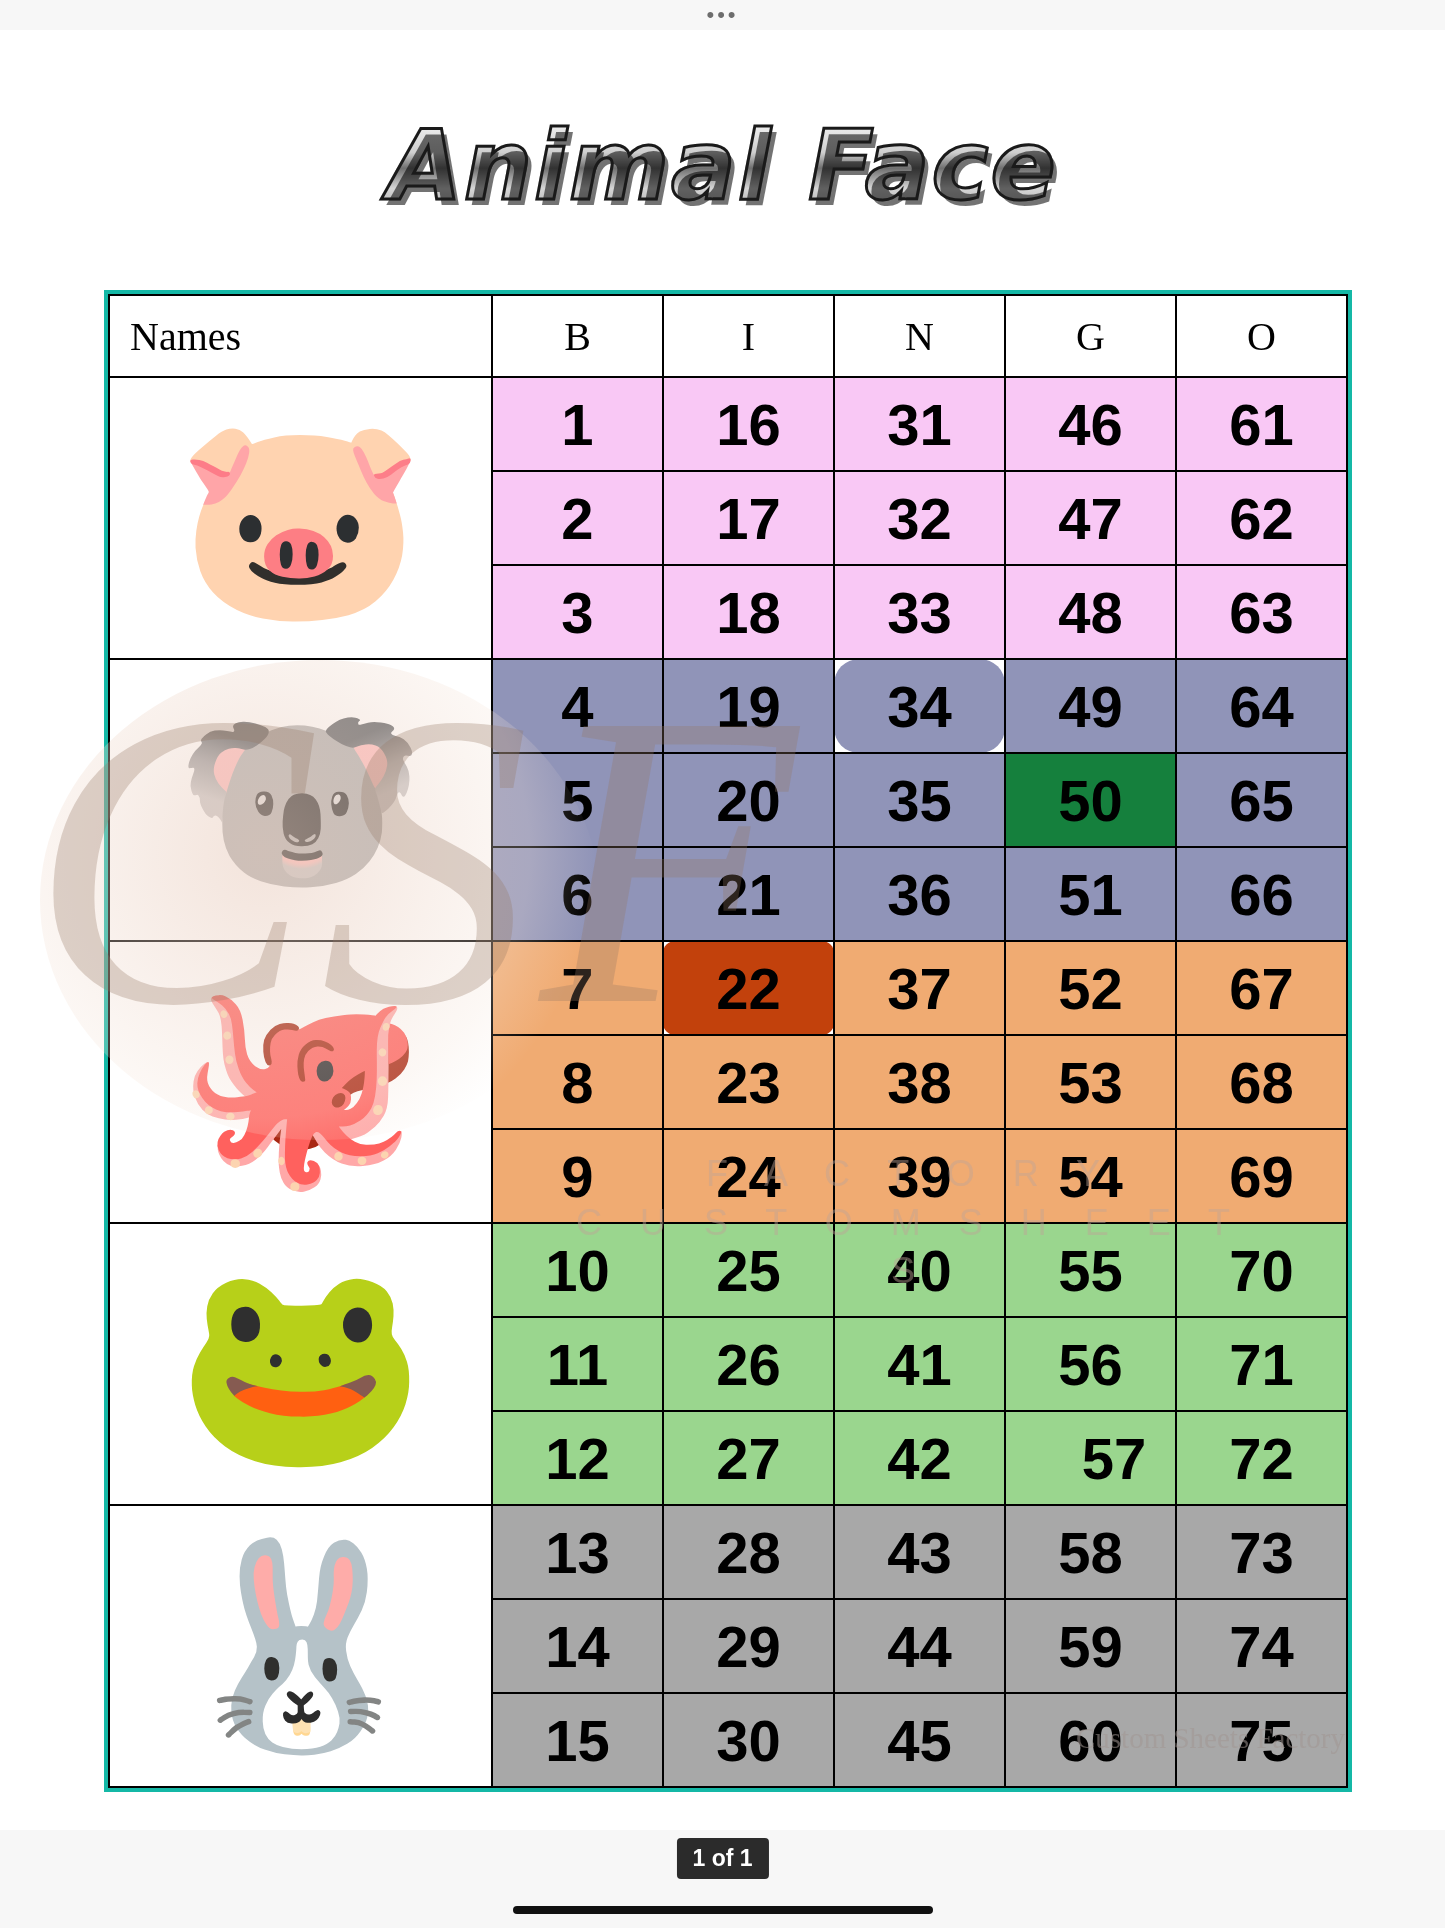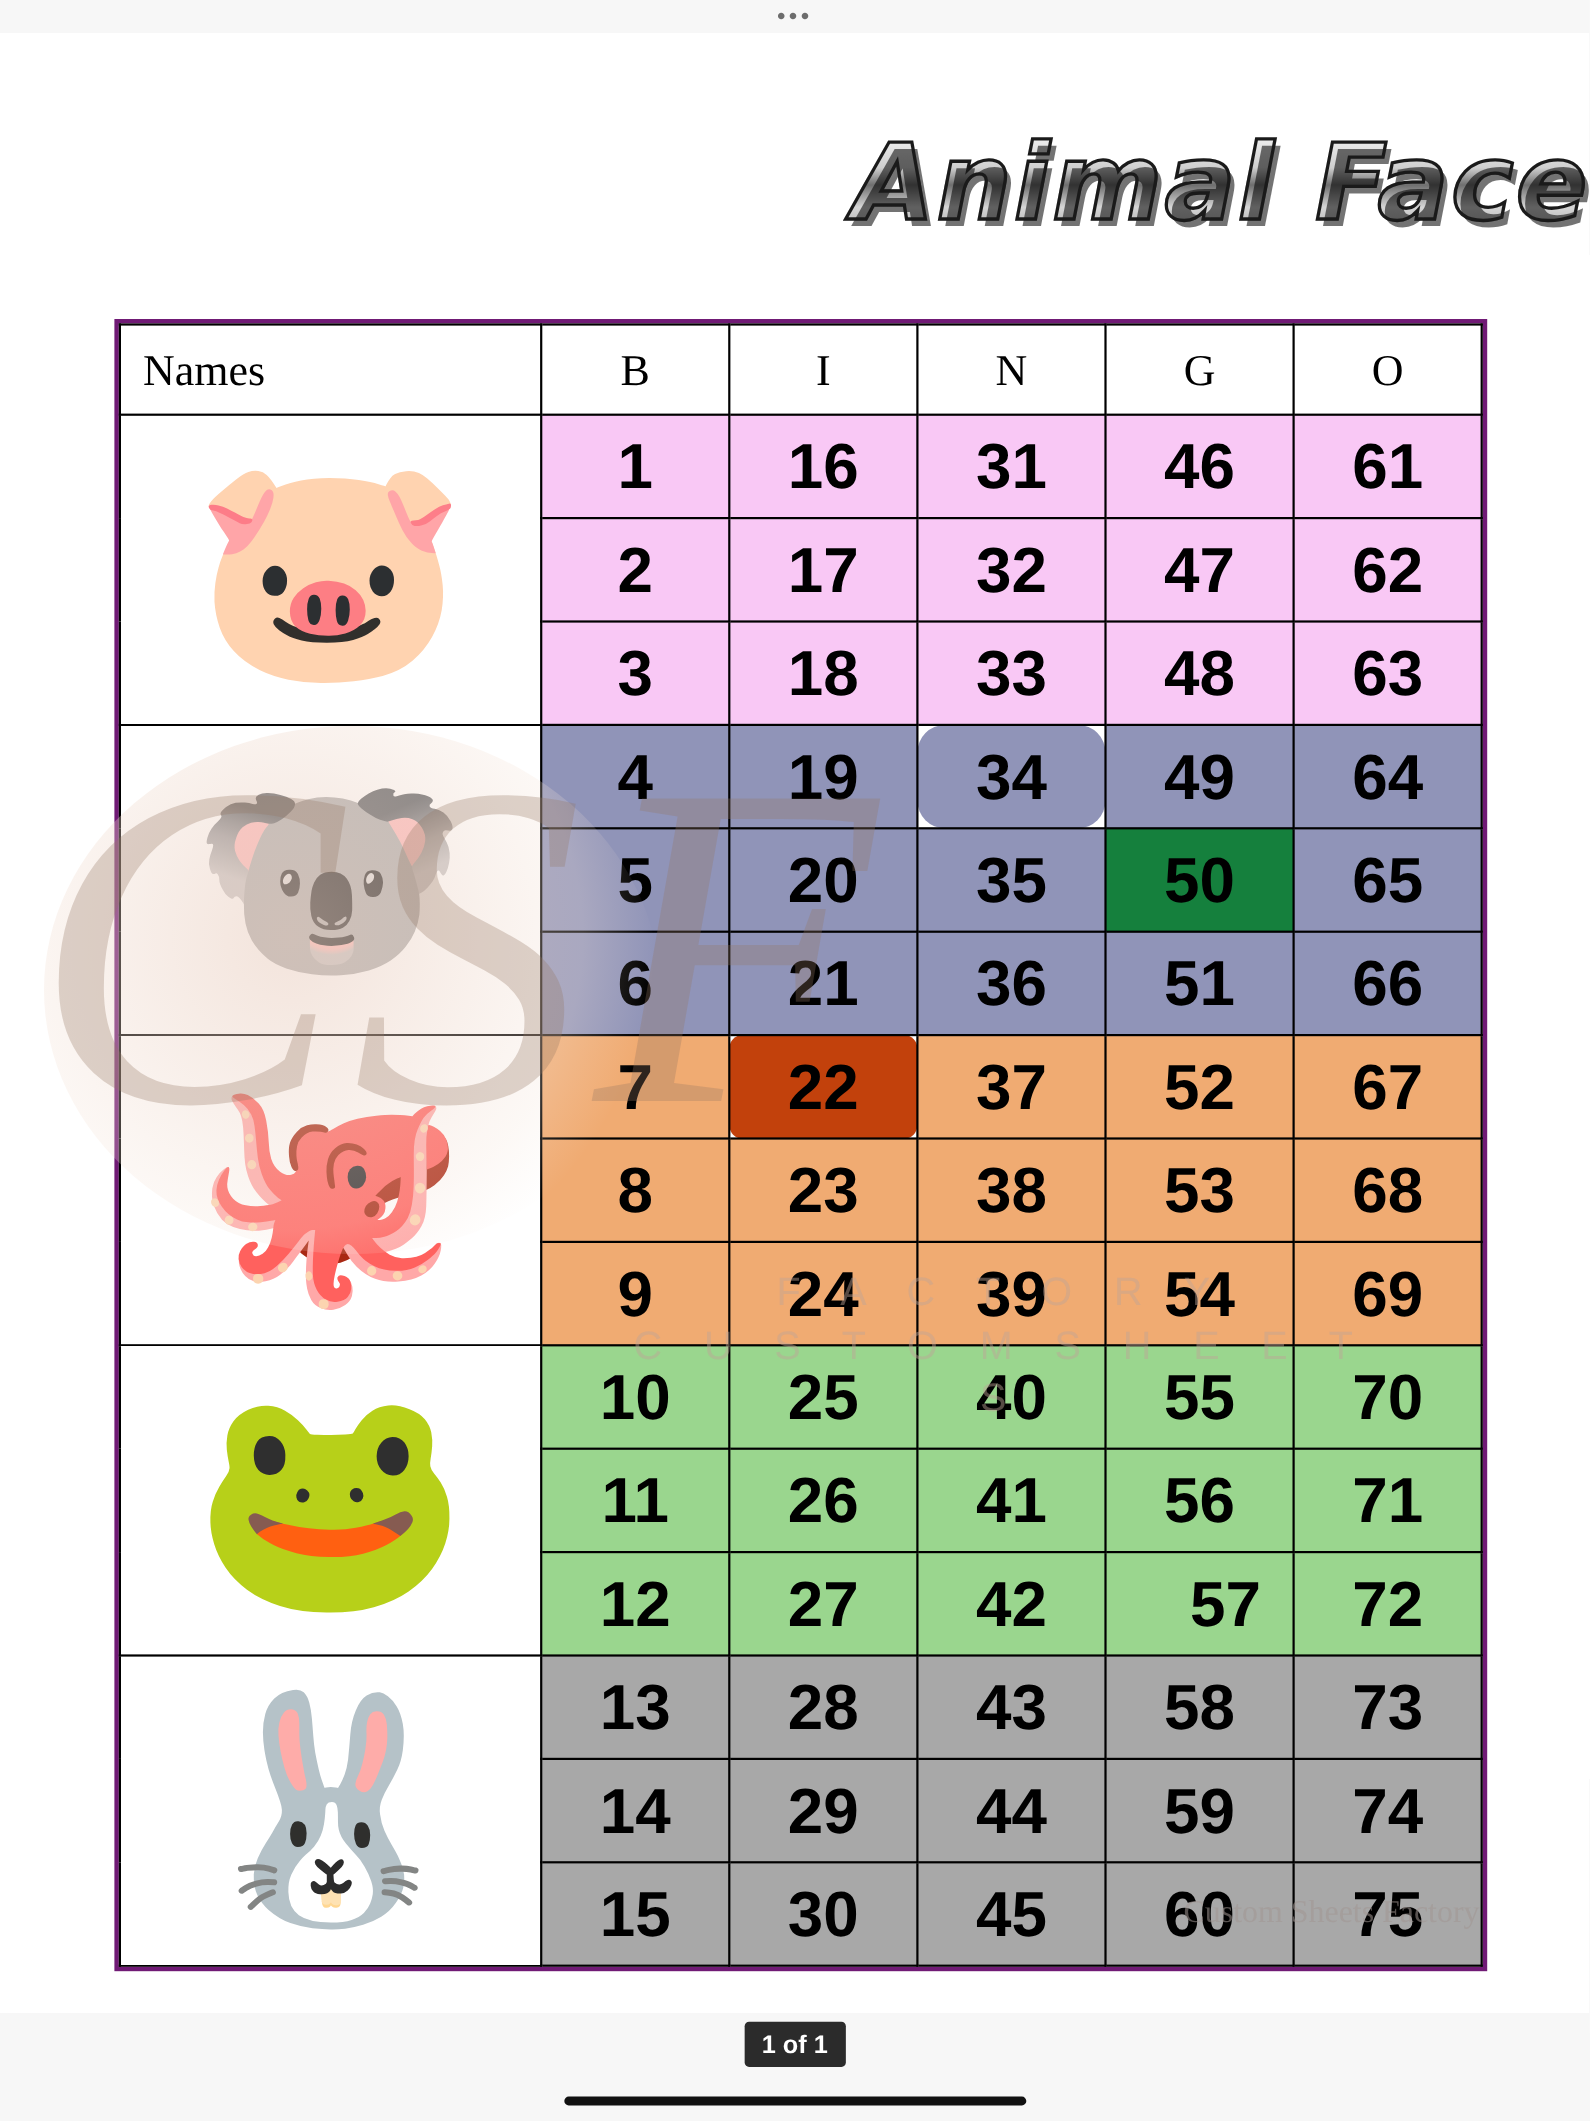--- a/index.html
+++ b/index.html
@@ -41,21 +41,21 @@
     height: 1800px;
     background: #ffffff;
   }
 
   
   .title {
     position: absolute;
     top: 80px;
     left: 0;
     width: 1445px;
-    text-align: right;
+    text-align: center;
     font-family: "DejaVu Sans", sans-serif;
     font-size: 96px;
     font-weight: bold;
     font-style: italic;
     letter-spacing: 2px;
     background: linear-gradient(180deg, #ffffff 0%, #cfcfcf 38%, #6f6f6f 52%, #d6d6d6 70%, #9a9a9a 100%);
     -webkit-background-clip: text;
     background-clip: text;
     color: transparent;
     -webkit-text-stroke: 3px #1a1a1a;
@@ -113,21 +113,21 @@
     color: rgba(160,150,145,0.55);
     z-index: 6;
   }
 
   
   .card {
     position: absolute;
     left: 104px;
     top: 260px;
     width: 1248px;
-    border: 4px solid #701a75;
+    border: 4px solid #14b8a6;
     box-sizing: border-box;
     z-index: 3;
     background: #fff;
   }
   table.bingo {
     border-collapse: collapse;
     width: 100%;
     table-layout: fixed;
   }
   table.bingo td {

